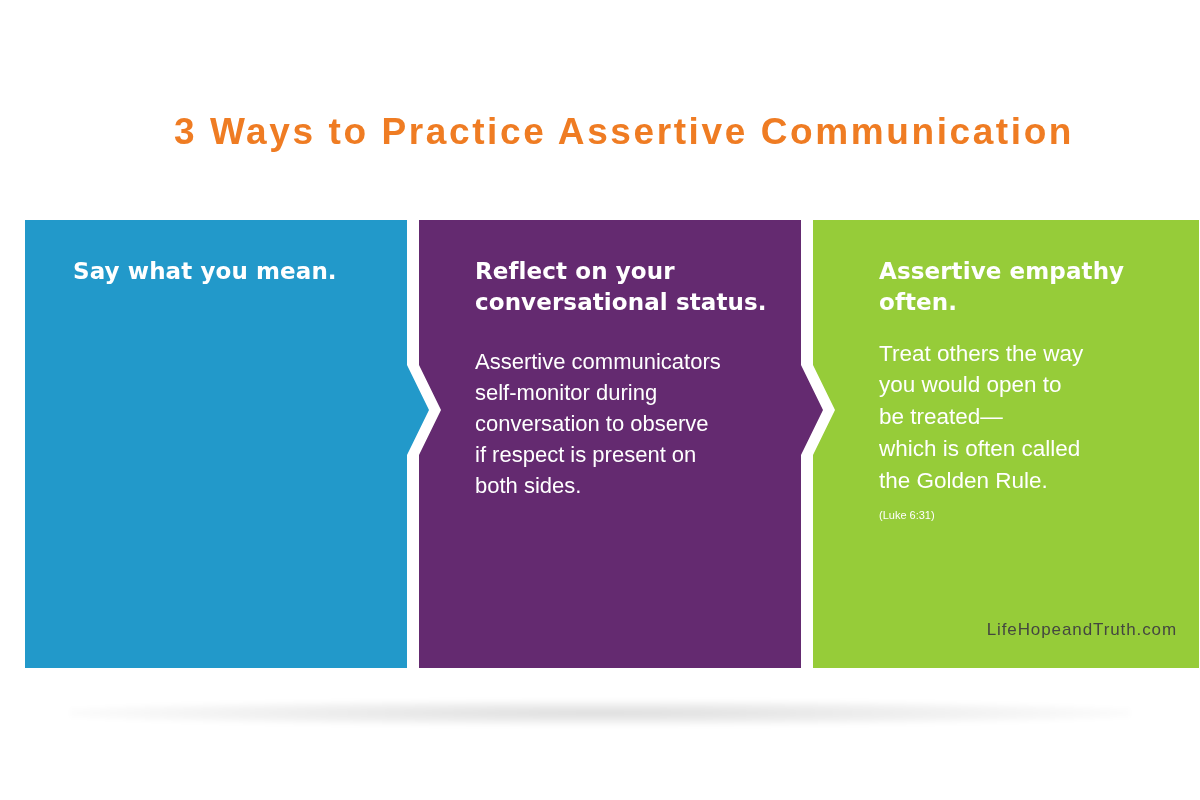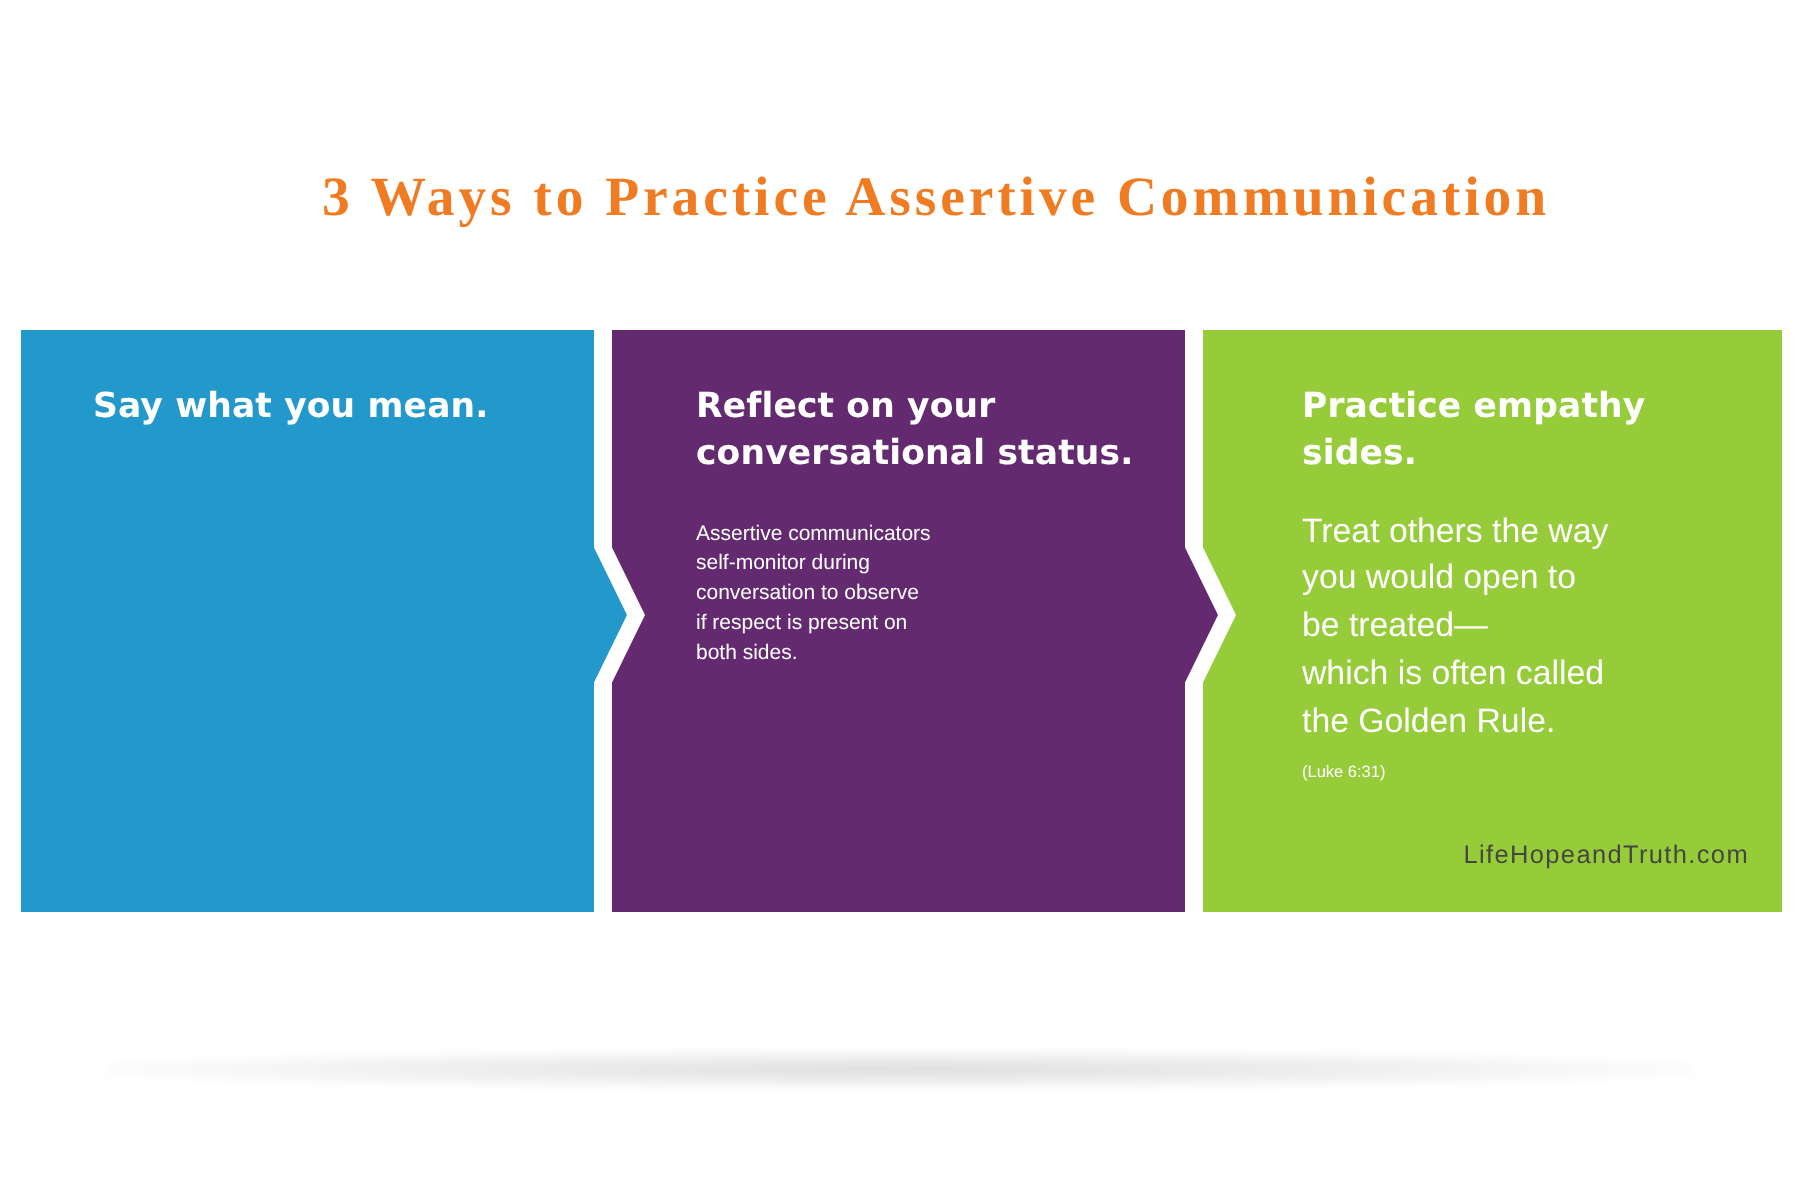--- a/index.html
+++ b/index.html
@@ -25,44 +25,45 @@
     position: absolute;
     top: 112px;
     left: 0;
     width: 1200px;
     text-align: center;
   }
 
   .title {
     display: inline-block;
     color: #ef7c23;
-    font-family: Liberation Serif, serif;
+    font-family: Liberation Sans, sans-serif;
     font-size: 37px;
     font-weight: bold;
     letter-spacing: 2.6px;
     line-height: 1.1;
     white-space: nowrap;
     margin-left: 48px;
   }
 
   
   .panels {
     position: absolute;
     top: 220px;
     left: 14px;
     width: 1174px;
     height: 448px;
   }
 
   .panel {
     position: absolute;
     top: 0;
-    height: 388px;
+    height: 448px;
     color: #ffffff;
     overflow: hidden;
+    margin-left: 11px;
   }
 
   
   .panel-blue {
     left: 0;
     width: 404px;
     background: #2299ca;
     -webkit-clip-path: polygon(0 0, 382px 0, 382px 145px, 404px 190px, 382px 235px, 382px 448px, 0 448px);
     clip-path: polygon(0 0, 382px 0, 382px 145px, 404px 190px, 382px 235px, 382px 448px, 0 448px);
   }
@@ -107,21 +108,21 @@
   .panel-body {
     font-family: "Liberation Sans", sans-serif;
     font-size: 22.5px;
     font-weight: 400;
     line-height: 1.41;
     color: #ffffff;
     white-space: pre-line;
   }
 
   .panel-blue .panel-body { margin-top: 34px; }
-  .panel-purple .panel-body { margin-top: 28px; font-size: 14px; }
+  .panel-purple .panel-body { margin-top: 28px; font-size: 22px; }
   .panel-green .panel-body { margin-top: 20px; }
 
   .panel-citation {
     margin-top: 12px;
     font-family: "Liberation Sans", sans-serif;
     font-size: 11px;
     line-height: 1.3;
     color: #ffffff;
   }
 
@@ -176,21 +177,21 @@
         <p class="panel-body">Assertive communicators
 self-monitor during
 conversation to observe
 if respect is present on
 both sides.</p>
       </div>
     </section>
 
     <section class="panel panel-green">
       <div class="panel-content">
-        <h2 class="panel-heading">Practice empathy sides.</h2>
+        <h2 class="panel-heading">Assertive empathy often.</h2>
         <p class="panel-body">Treat others the way
 you would open to
 be treated—
 which is often called
 the Golden Rule.</p>
         <p class="panel-citation">(Luke 6:31)</p>
       </div>
       <div class="watermark">LifeHopeandTruth.com</div>
     </section>
 

